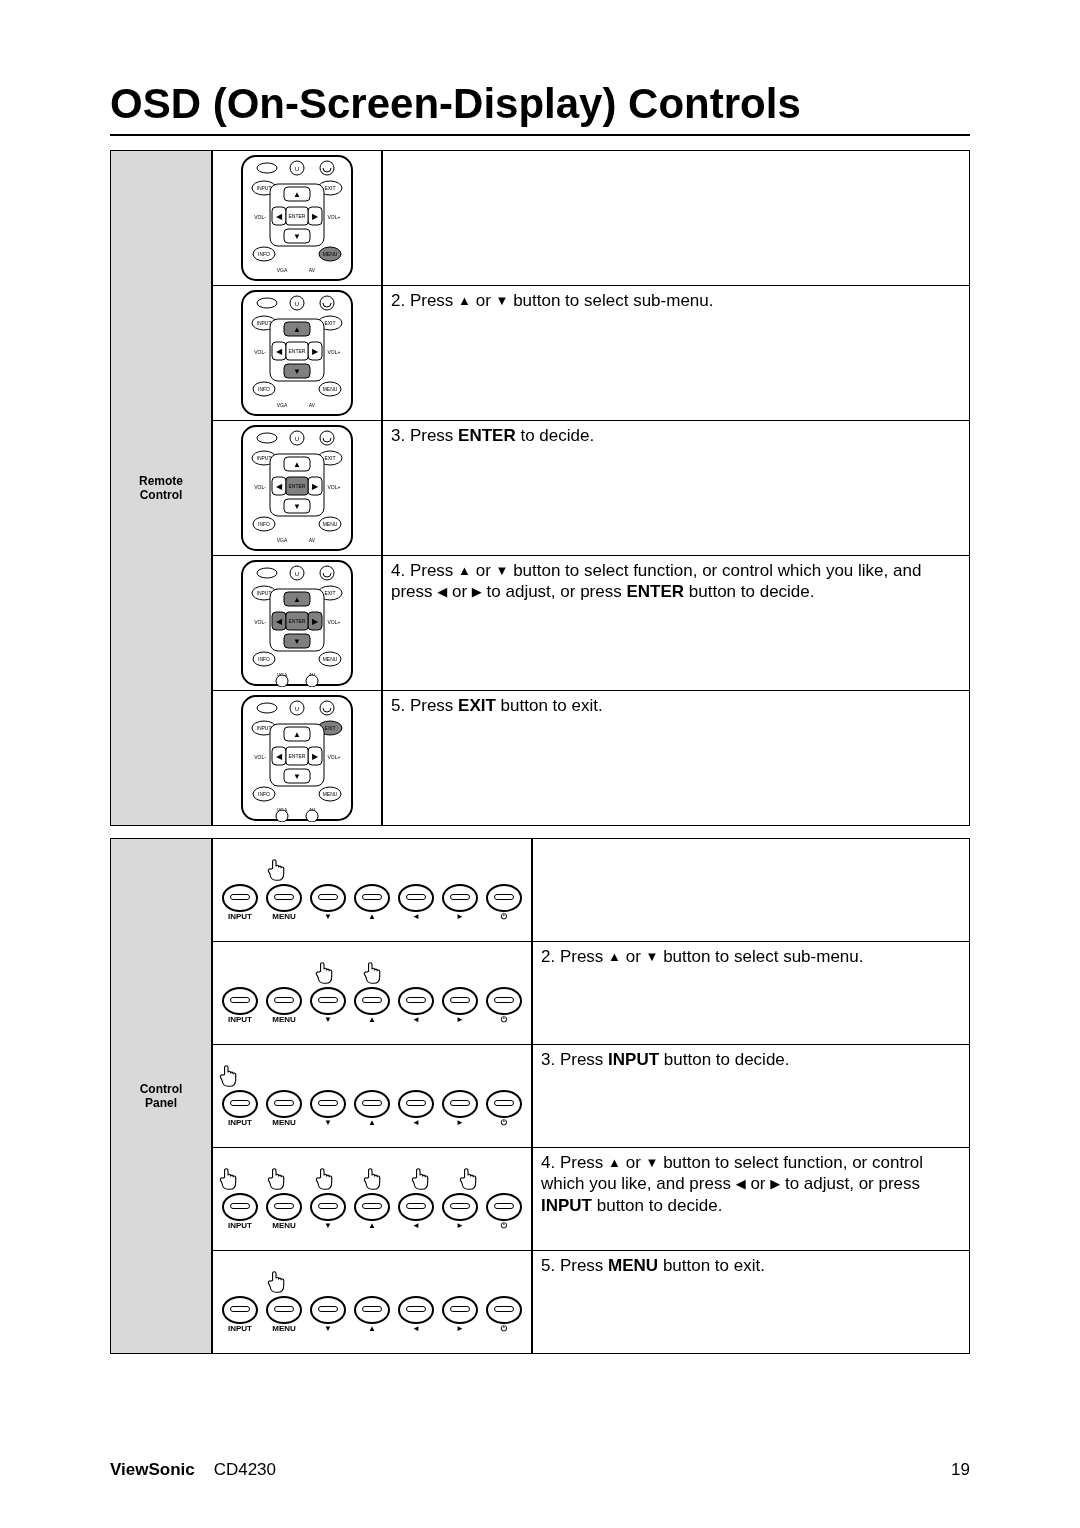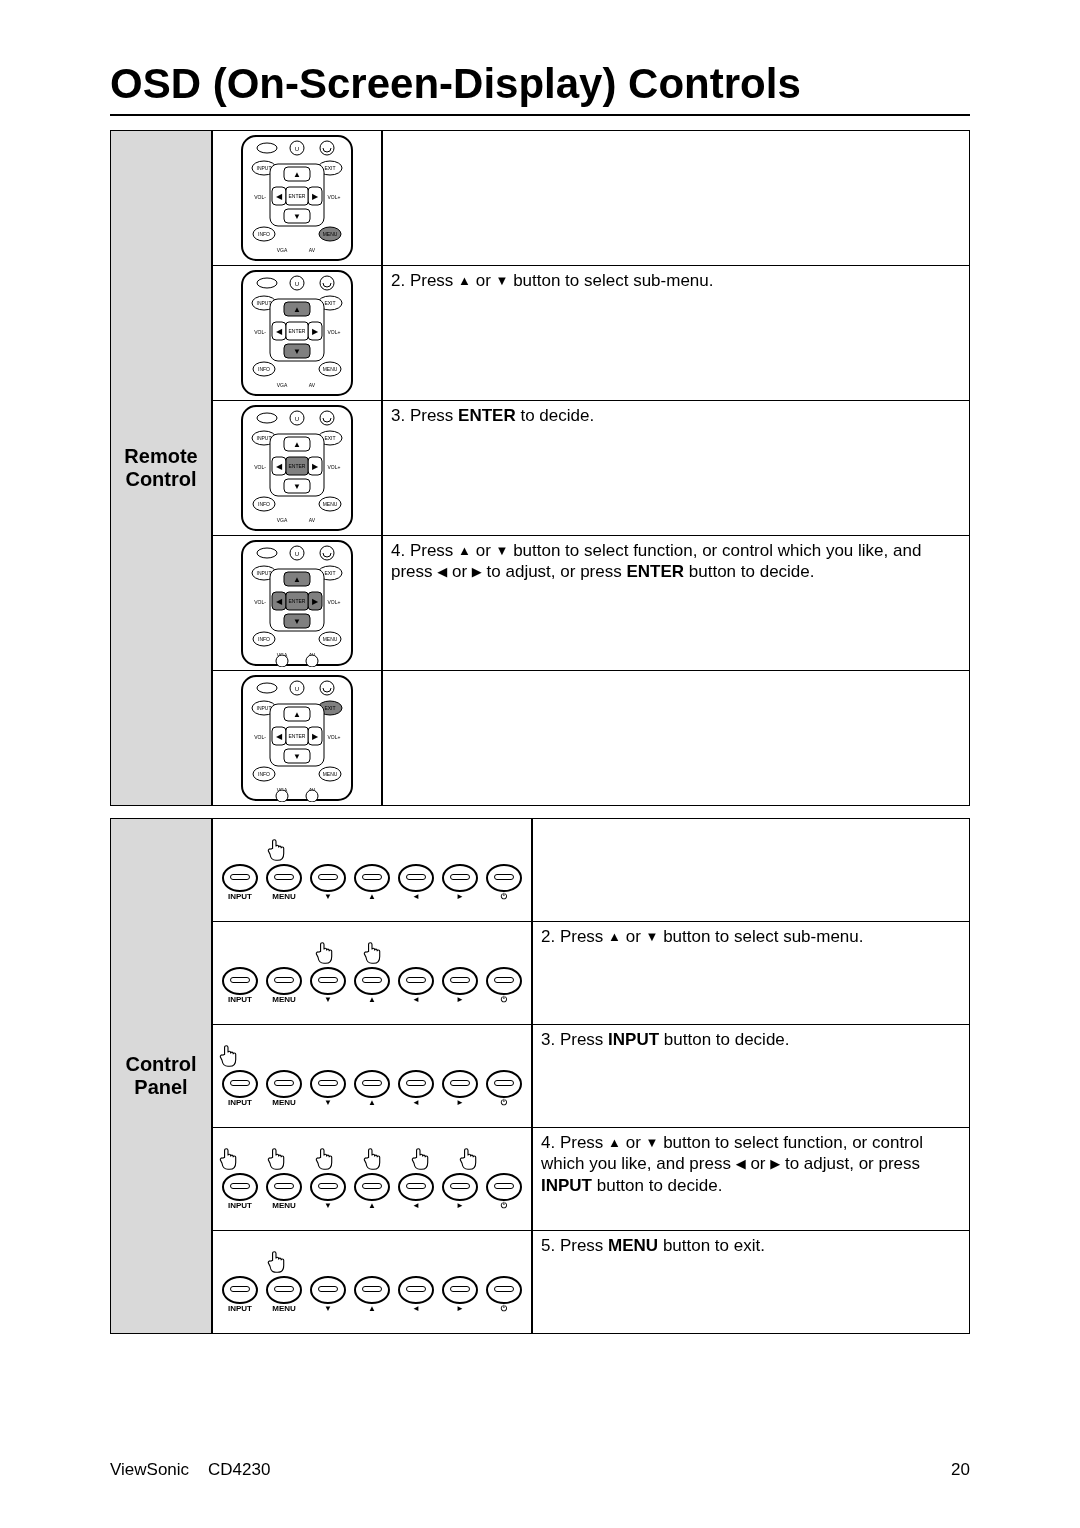--- a/index.html
+++ b/index.html
@@ -9,21 +9,21 @@
     width: 1080px;
     height: 1528px;
     background: #fff;
     font-family: Arial, Helvetica, sans-serif;
     color: #000;
   }
   .page {
     box-sizing: border-box;
     width: 1080px;
     height: 1528px;
-    padding: 60px 110px 40px 110px;
+    padding: 80px 110px 40px 110px;
     position: relative;
   }
   h1.title {
     font-size: 42px;
     font-weight: bold;
     margin: 0 0 6px 0;
     border-bottom: 2px solid #000;
     padding-bottom: 6px;
   }
   .spacer-after-title { height: 8px; }
@@ -38,21 +38,21 @@
 
   
   .leftcol {
     width: 100px;
     background: #d9d9d9;
     border-right: 2px solid #000;
     display: flex;
     align-items: center;
     justify-content: center;
     text-align: center;
-    font-size: 20px;
+    font-size: 12px;
     font-weight: bold;
   }
 
   .rows {
     flex: 1;
     display: flex;
     flex-direction: column;
   }
 
   .row {
@@ -125,21 +125,21 @@
   }
 
   
   .footer {
     position: absolute;
     left: 110px; right: 110px; bottom: 48px;
     display: flex;
     justify-content: space-between;
     font-size: 17px;
   }
-  .footer .brand { font-weight: normal; display:inline; }
+  .footer .brand { font-weight: bold; display:inline; }
 
   .tri {
     font-family: "Arial Unicode MS", Arial, sans-serif;
     font-size: 13px;
     vertical-align: 1px;
   }
 </style>
 </head>
 <body>
 
@@ -388,20 +388,21 @@
     <ellipse cx="108" cy="100" rx="11" ry="7" fill="#fff" stroke="#000"></ellipse>
     <text x="108" y="102" font-size="5" text-anchor="middle">MENU</text>
 
     <text x="60" y="118" font-size="5" text-anchor="middle">VGA</text>
     <text x="90" y="118" font-size="5" text-anchor="middle">AV</text>
 
       <circle cx="60" cy="122" r="6" fill="#fff" stroke="#000"></circle>
       <circle cx="90" cy="122" r="6" fill="#fff" stroke="#000"></circle>
   </svg>
           </div>
+    <div class="textcell">5. Press <b>EXIT</b> button to exit.</div>
         </div>
       </div>
   </div>
 
   <div class="frame">
     <div class="leftcol">
       <span style="white-space:pre-line">Control
 Panel</span>
     </div>
     <div class="rows" id="panel-rows">
@@ -797,15 +798,15 @@
     <div class="textcell">5. Press <b>MENU</b> button to exit.</div>
         </div>
       </div>
   </div>
 
   <div class="footer">
     <span>
       <span class="brand">ViewSonic</span>
       &nbsp;&nbsp;&nbsp;<span>CD4230</span>
     </span>
-    <span>20</span>
+    <span>19</span>
   </div>
 </div>
 
 </body></html>

